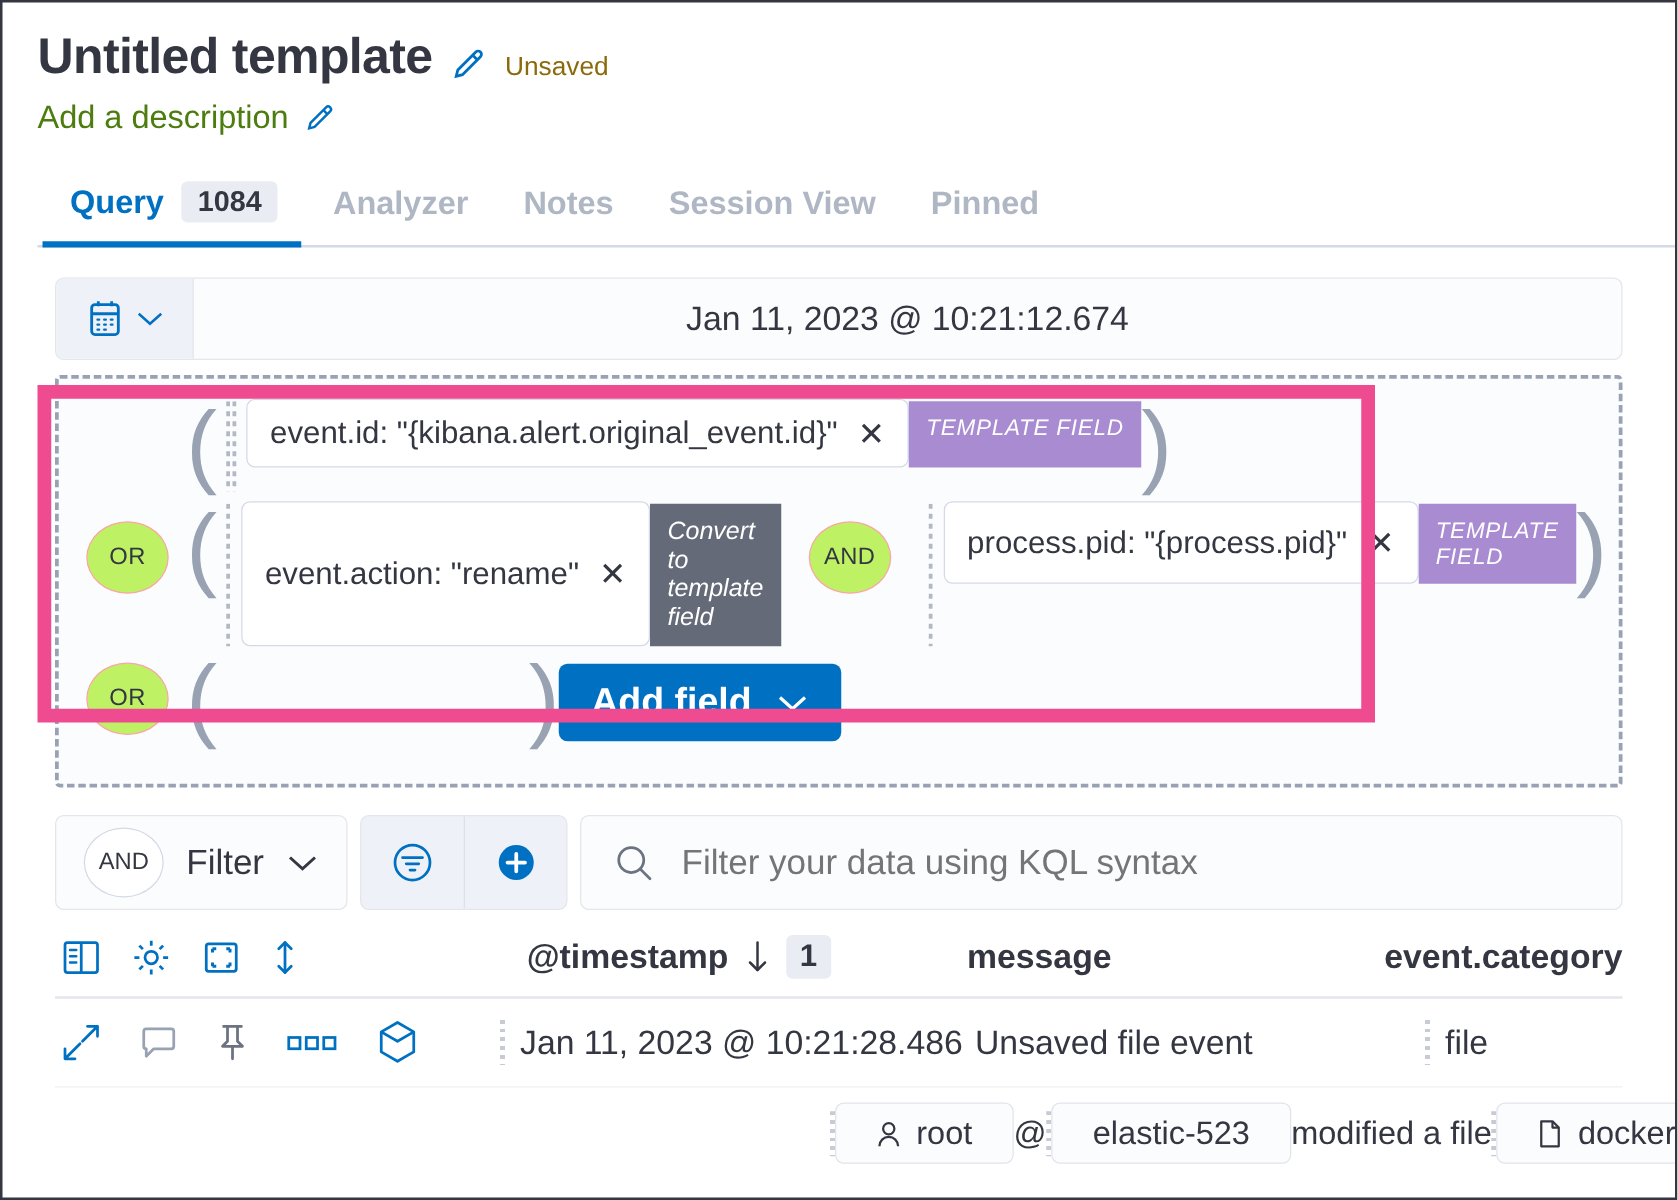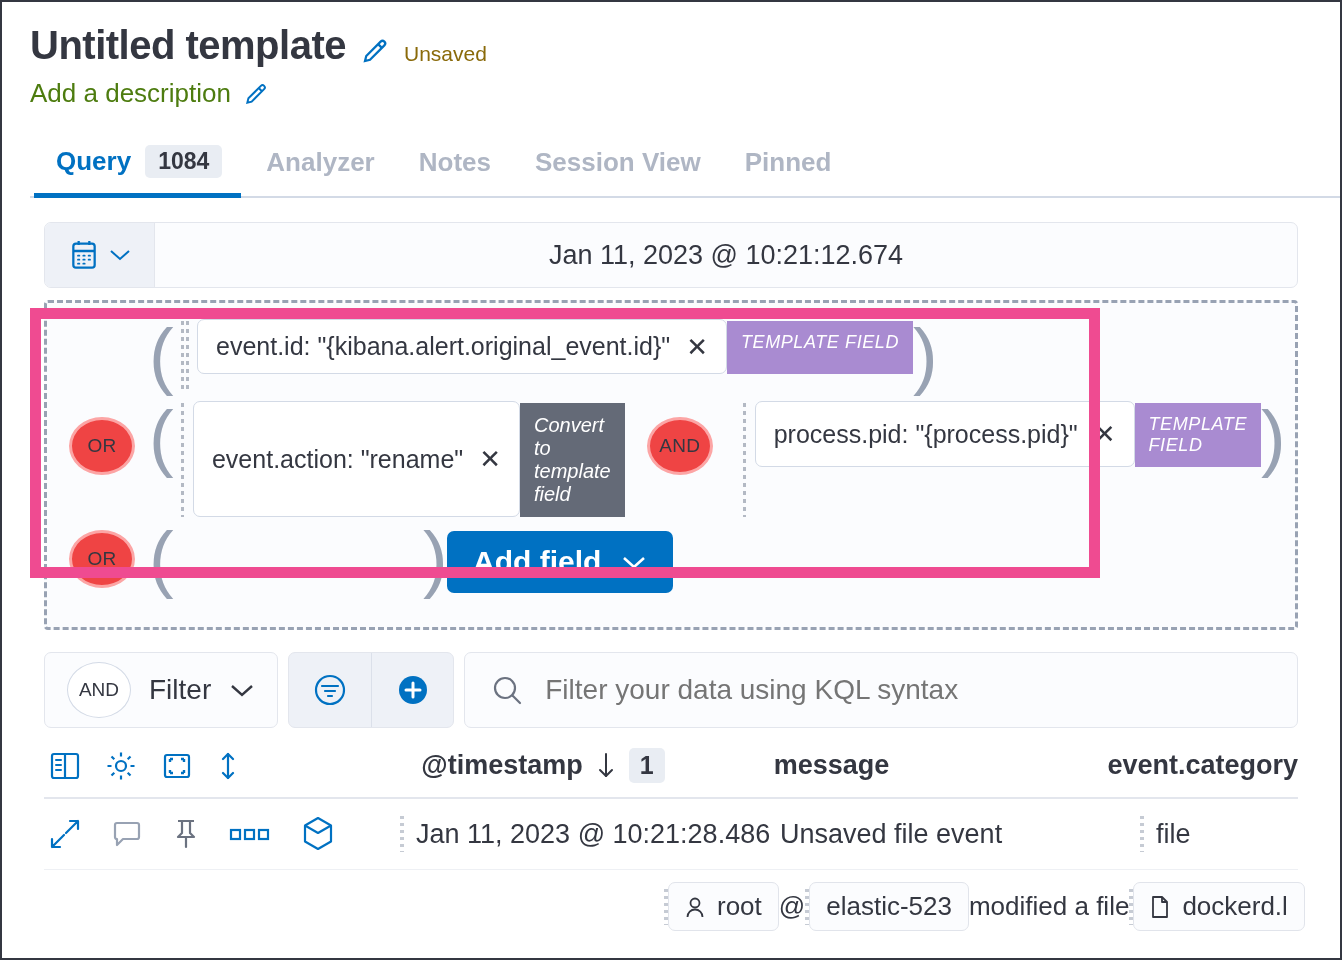--- a/index.html
+++ b/index.html
@@ -78,22 +78,22 @@
   .qb {
     border: 3px dashed #98a2b3;
     border-radius: 4px;
     padding: 16px 10px 14px 22px;
     background: #fbfcfe;
     min-height: 330px;
   }
   .qb-row { display: flex; align-items: flex-start; gap: 0; margin-bottom: 8px; }
   .conj {
     width: 66px; height: 58px; flex: 0 0 66px;
-    border: 3px solid #fca5a5; border-radius: 50%;
-    background: #ef4444;
+    border: 1px solid #fca5a5; border-radius: 50%;
+    background: #bef264;
     display: flex; align-items: center; justify-content: center;
     font-size: 19px; color: #343741; letter-spacing: .3px;
     margin-right: 14px; margin-top: 16px;
     cursor: pointer;
   }
   .conj.spacer { border: none; background: transparent; }
   .paren {
     font-size: 74px; color: #98a2b3; font-weight: 300;
     line-height: 58px; width: 24px; text-align: center;
     margin-top: 8px; user-select: none;
@@ -208,21 +208,21 @@
     width: 4px; height: 36px; flex: 0 0 4px;
     background-image: repeating-linear-gradient(to bottom,
       #c6cbd4 0px, #c6cbd4 3px, transparent 3px, transparent 7px);
   }
   .partial-row {
     display: flex; align-items: center; gap: 0;
     padding-left: 620px; margin-top: 12px;
   }
   .chip {
     border: 1px solid #e1e4eb; border-radius: 7px; background: #fbfcfe;
-    padding: 8px 16px; font-size: 26px; color: #343741;
+    padding: 8px 32px; font-size: 26px; color: #343741;
     display: flex; align-items: center; gap: 12px; white-space: nowrap;
   }
   .plain { font-size: 26px; color: #343741; white-space: nowrap; }
   .gap { width: 18px; }
   svg { display: block; }
 </style>
 </head>
 <body>
 
 <div id="page">

